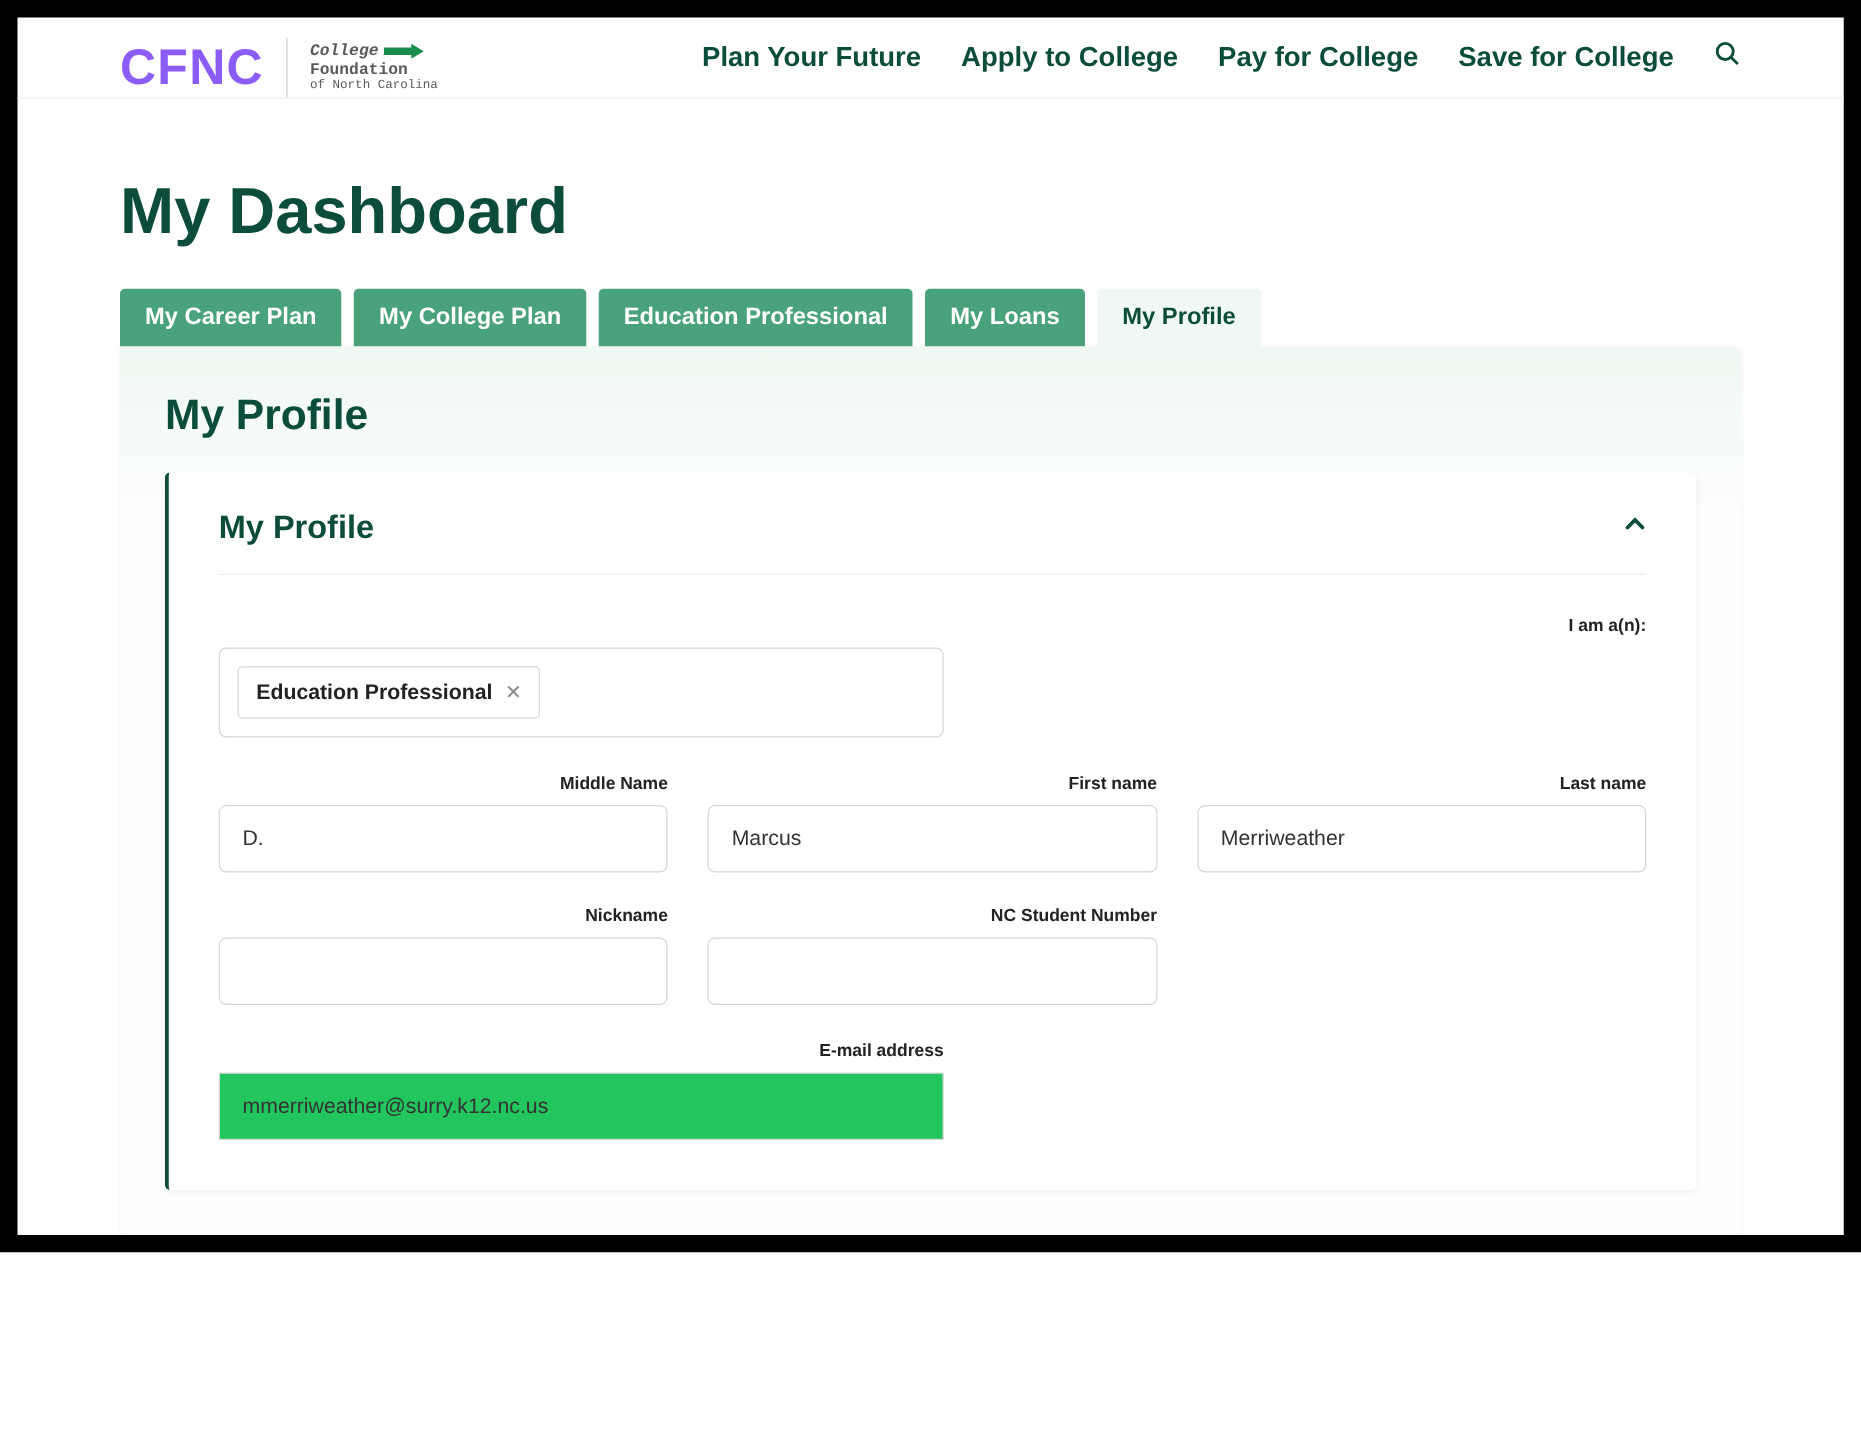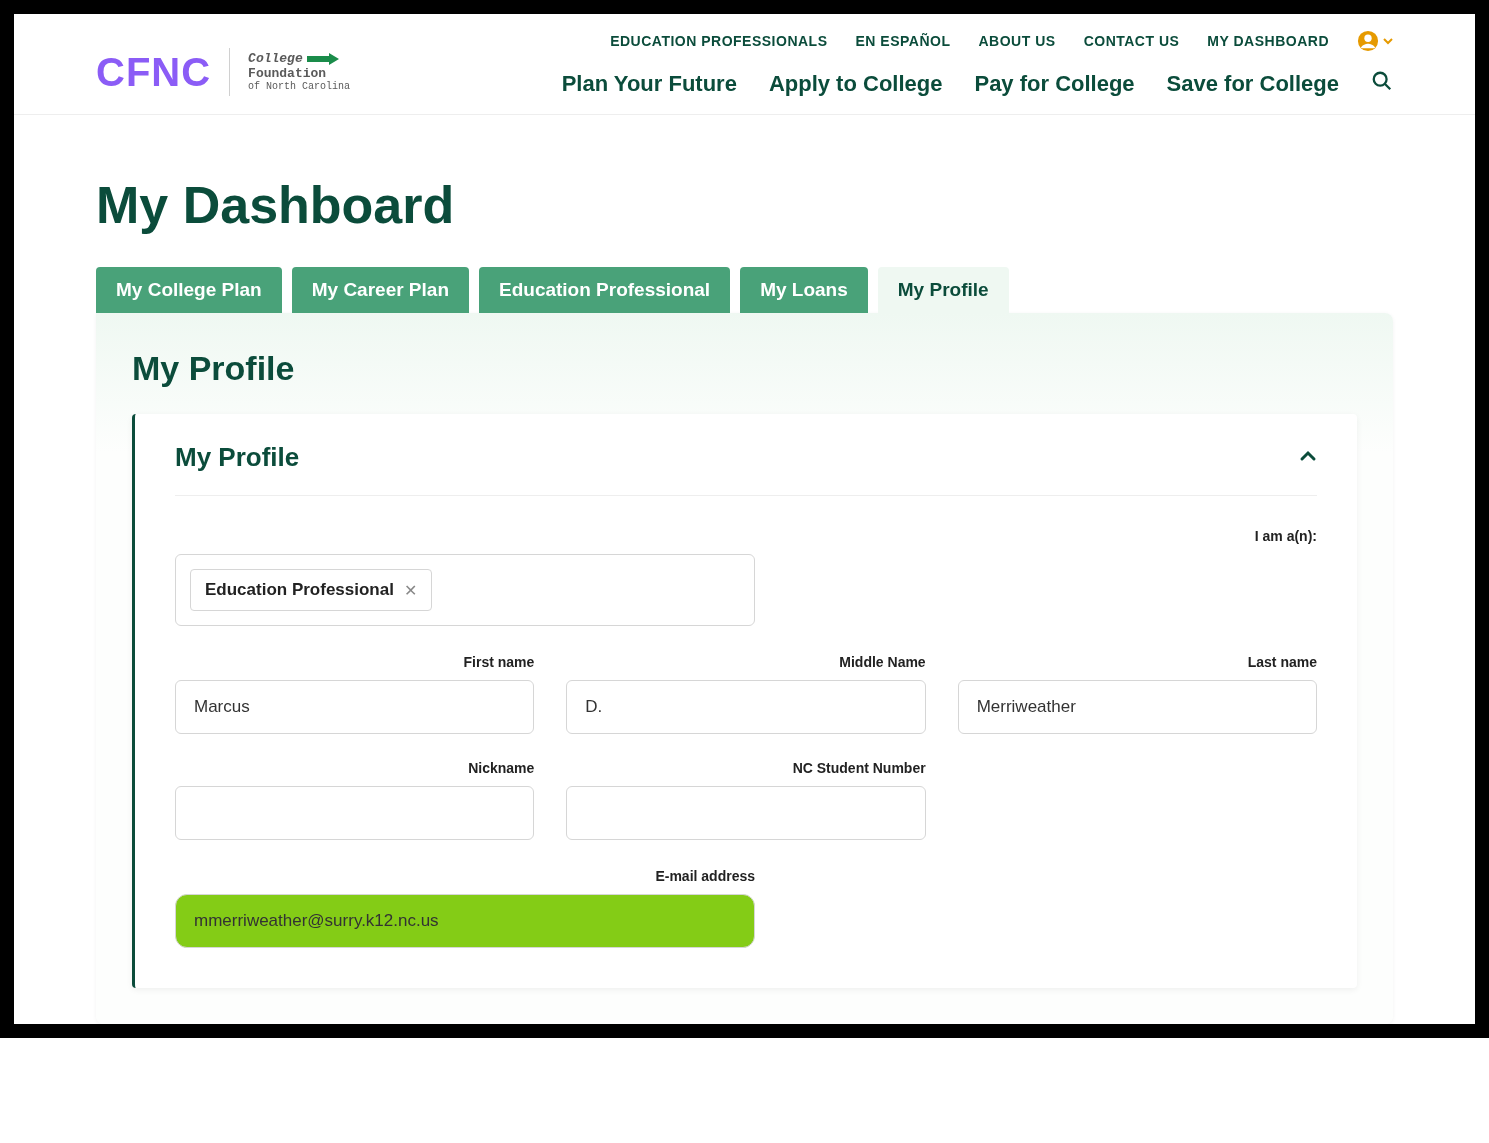--- a/index.html
+++ b/index.html
@@ -186,28 +186,28 @@
     border-radius: 6px;
     padding: 16px 18px;
     font-size: 17px;
     color: #333;
     outline: none;
   }
   .emailwrap { max-width: 580px; position: relative; }
   .email-input {
     width: 100%;
     border: 1px solid #d6d6d6;
-    border-radius: 12px;
+    border-radius: 1px;
     padding: 16px 18px;
     font-size: 17px;
     color: #333;
     outline: none;
     position: relative;
     z-index: 2;
-    background:#84cc16;
+    background:#22c55e;
   }
   .oval {
     position: absolute;
     left: -60px;
     top: 984px;
     width: 820px;
     height: 150px;
     z-index: 1;
     pointer-events: none;
   }
@@ -226,37 +226,20 @@
           <span>College</span>
           <svg width="32" height="12" viewBox="0 0 32 12">
               <polygon points="0,3 22,3 22,0 32,6 22,12 22,9 0,9" fill="#1a8c4a"></polygon>
             </svg>
         </div>
         <div class="row2">Foundation</div>
         <div class="row3">of North Carolina</div>
       </div>
     </div>
     <div class="rightcol">
-      <div class="utilnav">
-        <a>EDUCATION PROFESSIONALS</a>
-        <a>EN ESPAÑOL</a>
-        <a>ABOUT US</a>
-        <a>CONTACT US</a>
-        <a>MY DASHBOARD</a>
-        <span class="avatar">
-          <svg width="22" height="22" viewBox="0 0 24 24" fill="#e69a00">
-              <circle cx="12" cy="12" r="11"></circle>
-              <circle cx="12" cy="9" r="4" fill="#fff"></circle>
-              <path d="M4 20c1.5-4 6-5 8-5s6.5 1 8 5" fill="#fff"></path>
-            </svg>
-          <svg class="caret" viewBox="0 0 10 10">
-              <path d="M1 3l4 4 4-4" stroke="#e69a00" stroke-width="2" fill="none"></path>
-            </svg>
-        </span>
-      </div>
       <div class="mainnav">
         <a>Plan Your Future</a>
         <a>Apply to College</a>
         <a>Pay for College</a>
         <a>Save for College</a>
         <span class="search-icon">
           <svg width="22" height="22" viewBox="0 0 24 24" fill="none" stroke="#0b4c3b" stroke-width="2.5">
               <circle cx="10" cy="10" r="7"></circle>
               <line x1="15" y1="15" x2="21" y2="21"></line>
             </svg>
@@ -266,22 +249,22 @@
   </div>
 
   <div class="page content-rel">
     <svg class="oval" viewBox="0 0 820 150">
       <ellipse cx="410" cy="75" rx="390" ry="60" fill="none" stroke="#f0a900" stroke-width="18"></ellipse>
     </svg>
 
     <h1 class="page-title">My Dashboard</h1>
 
     <div class="tabs">
+      <div class="tab">My Career Plan</div>
       <div class="tab">My College Plan</div>
-      <div class="tab">My Career Plan</div>
       <div class="tab">Education Professional</div>
       <div class="tab">My Loans</div>
       <div class="tab active">My Profile</div>
     </div>
 
     <div class="panel-outer">
       <h2>My Profile</h2>
 
       <div class="card">
         <div class="card-head">
@@ -296,26 +279,26 @@
         <label class="field-label">I am a(n):</label>
         <div class="tagbox">
           <span class="chip">
             <span>Education Professional</span>
             <span class="x">✕</span>
           </span>
         </div>
 
         <div class="grid3">
           <div>
+            <label class="field-label">Middle Name</label>
+            <input class="input" value="D." style="">
+          </div>
+          <div>
             <label class="field-label">First name</label>
             <input class="input" value="Marcus" style="">
-          </div>
-          <div>
-            <label class="field-label">Middle Name</label>
-            <input class="input" value="D." style="">
           </div>
           <div>
             <label class="field-label">Last name</label>
             <input class="input" value="Merriweather" style="">
           </div>
           <div>
             <label class="field-label">Nickname</label>
             <input class="input" value="" style="">
           </div>
           <div>

